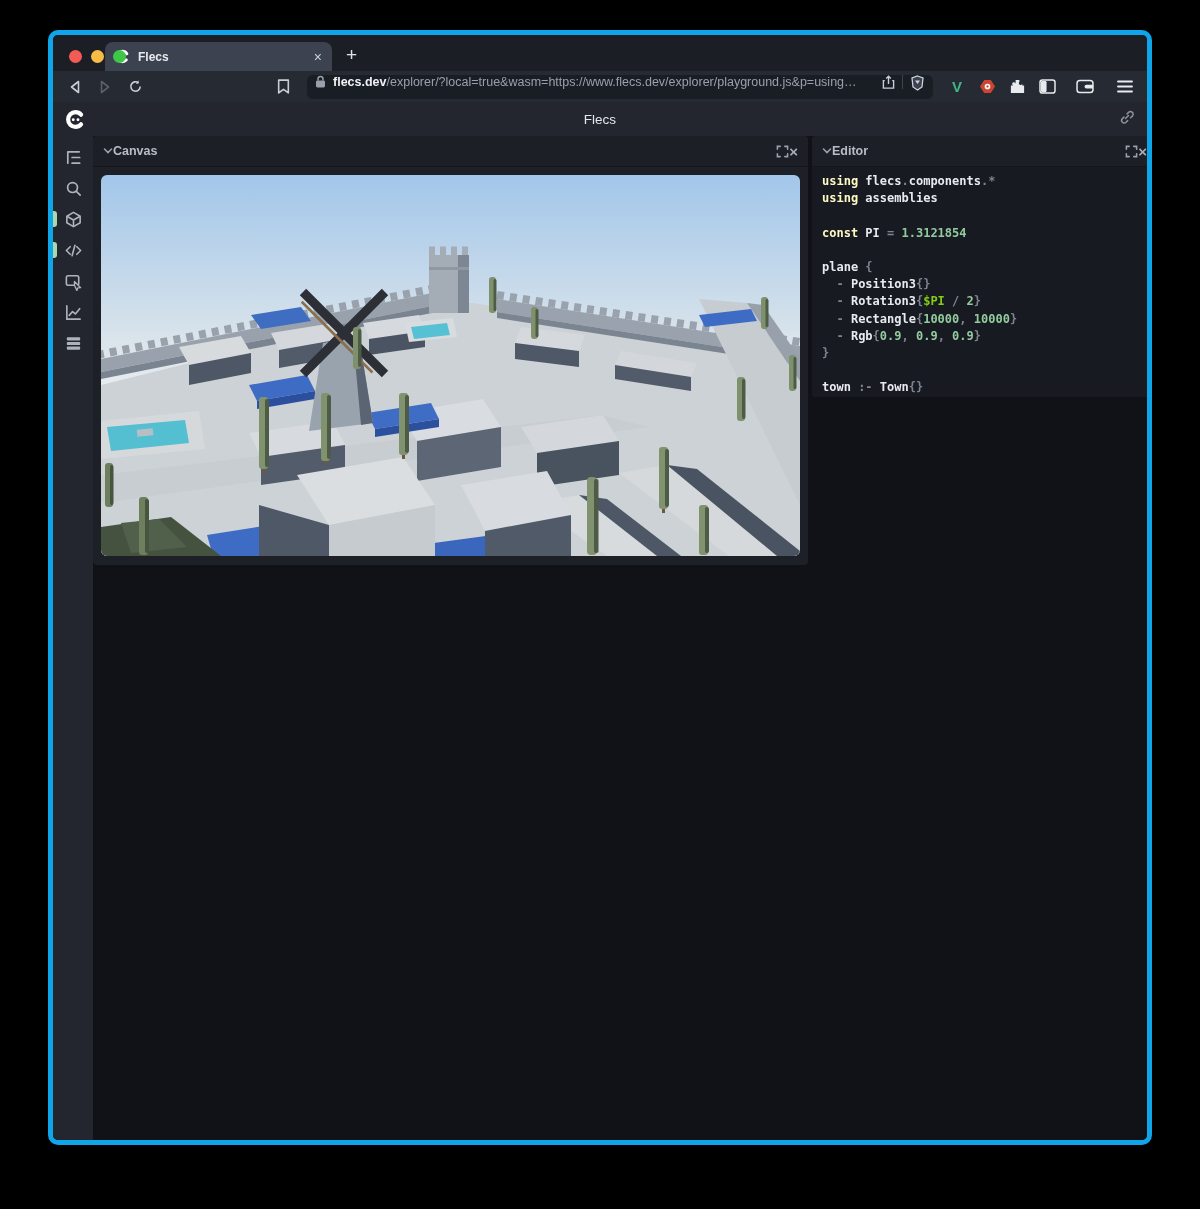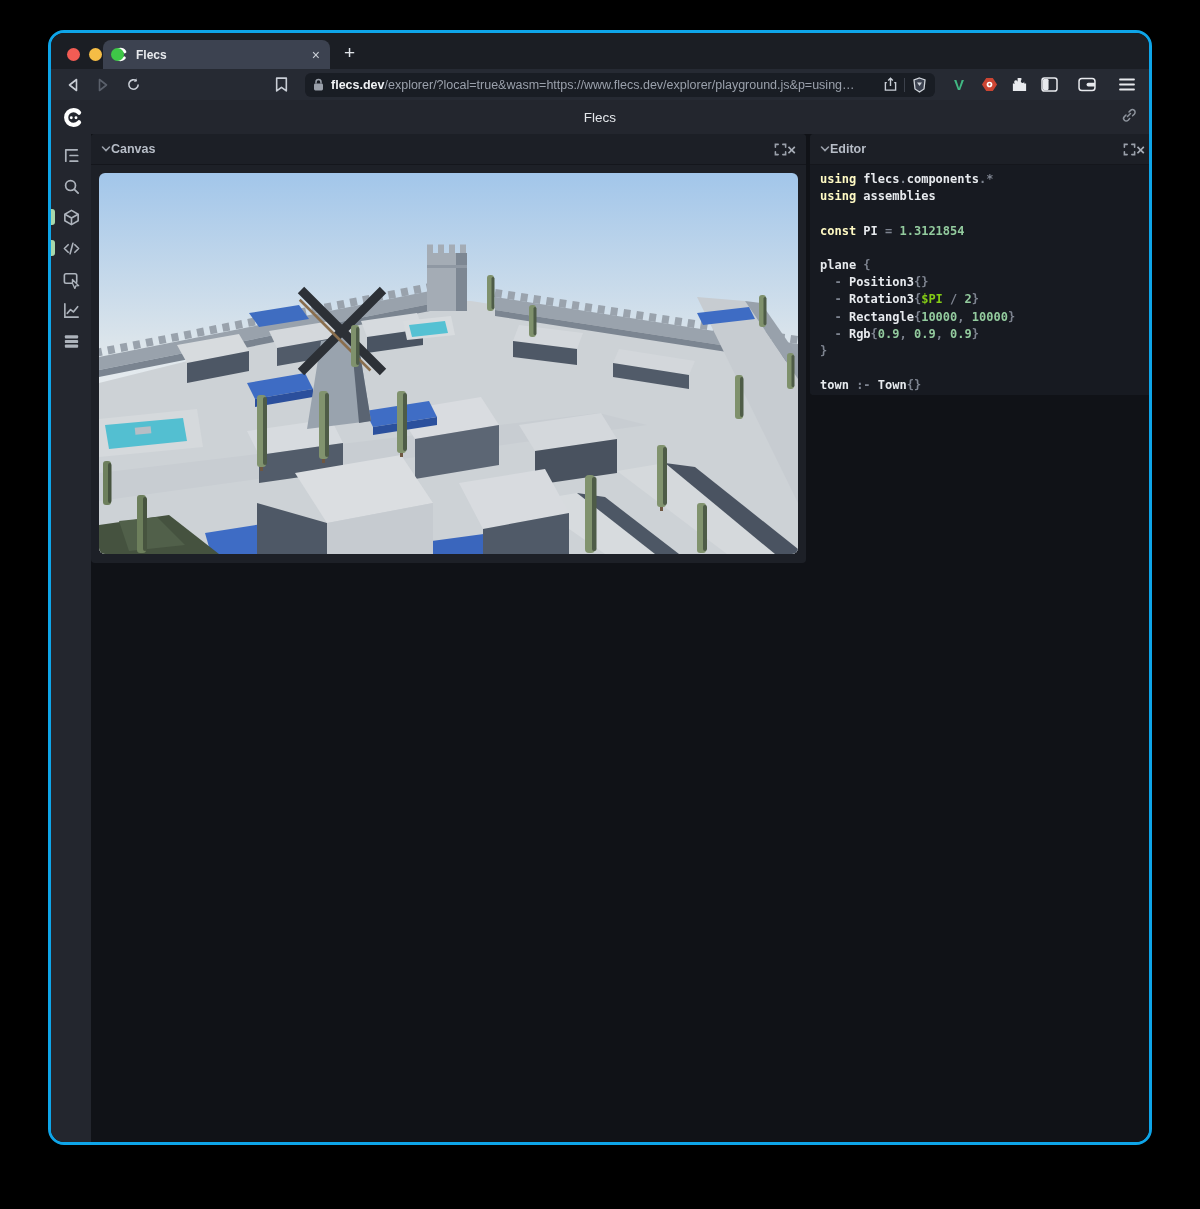--- a/index.html
+++ b/index.html
@@ -1,31 +1,31 @@
 <!DOCTYPE html>
 <html><head>
 <meta charset="utf-8">
 <style>
   html,body{margin:0;padding:0;background:#000;width:1200px;height:1209px;
     font-family:"Liberation Sans","DejaVu Sans",sans-serif;-webkit-font-smoothing:antialiased;}
-  .window{position:absolute;left:48px;top:30px;width:1104px;height:1115px;border-radius:16px;
-    overflow:hidden;background:#101217;border:3px solid #0ea5e9;box-sizing:border-box;}
+  .window{position:absolute;left:48px;top:30px;width:1104px;height:1115px;border-radius:10px;
+    overflow:hidden;background:#101217;border:5px solid #0ea5e9;box-sizing:border-box;}
   
   .tabbar{height:36px;background:#1b1e24;display:flex;align-items:flex-end;position:relative;}
   .traffic{position:absolute;left:16px;top:15px;display:flex;gap:9px;}
   .traffic span{width:13px;height:13px;border-radius:50%;display:block;}
   .tab{margin-left:52px;width:207px;height:29px;background:#3c4250;border-radius:8px 8px 0 0;
     display:flex;align-items:center;padding:0 10px;gap:8px;color:#e8eaee;font-size:12px;font-weight:600;}
   .tab .grow{flex:1}
   .tab-close{color:#cdd2d9;font-size:14px;font-weight:400;cursor:default;line-height:1;}
   .newtab{color:#dfe3e8;font-size:19px;font-weight:300;margin:0 0 5px 14px;}
   .toolbar{height:31px;background:#262a33;display:flex;align-items:center;padding:0 10px;gap:6px;}
   .navbtn{width:24px;height:24px;display:flex;align-items:center;justify-content:center;color:#c9ced6;}
   .navbtn.disabled{color:#5a606b;}
-  .urlbar{flex:1;height:24px;background:#191d24;border-radius:6px;display:flex;align-items:center;
+  .urlbar{flex:1;height:24px;background:#191d24;border-radius:6px;display:flex;align-items:flex-start;
     padding:0 8px;margin:0 6px;gap:7px;min-width:0;}
   .url-text{font-size:12.5px;color:#9aa0ab;white-space:nowrap;overflow:hidden;flex:1;min-width:0;}
   .url-text b{color:#f0f2f5;font-weight:700;}
   .divider{width:1px;height:14px;background:#3c414b;}
   .ext{width:24px;height:22px;display:flex;align-items:center;justify-content:center;}
   .vue-v{font-size:15px;font-weight:700;}
   
   .appheader{height:34px;background:#23262e;display:flex;align-items:center;padding:0 12px;position:relative;}
   .apptitle{position:absolute;left:0;right:0;text-align:center;color:#e3e6ea;font-size:13.5px;}
   .linkbtn{margin-left:auto;color:#8d939c;z-index:2;}

